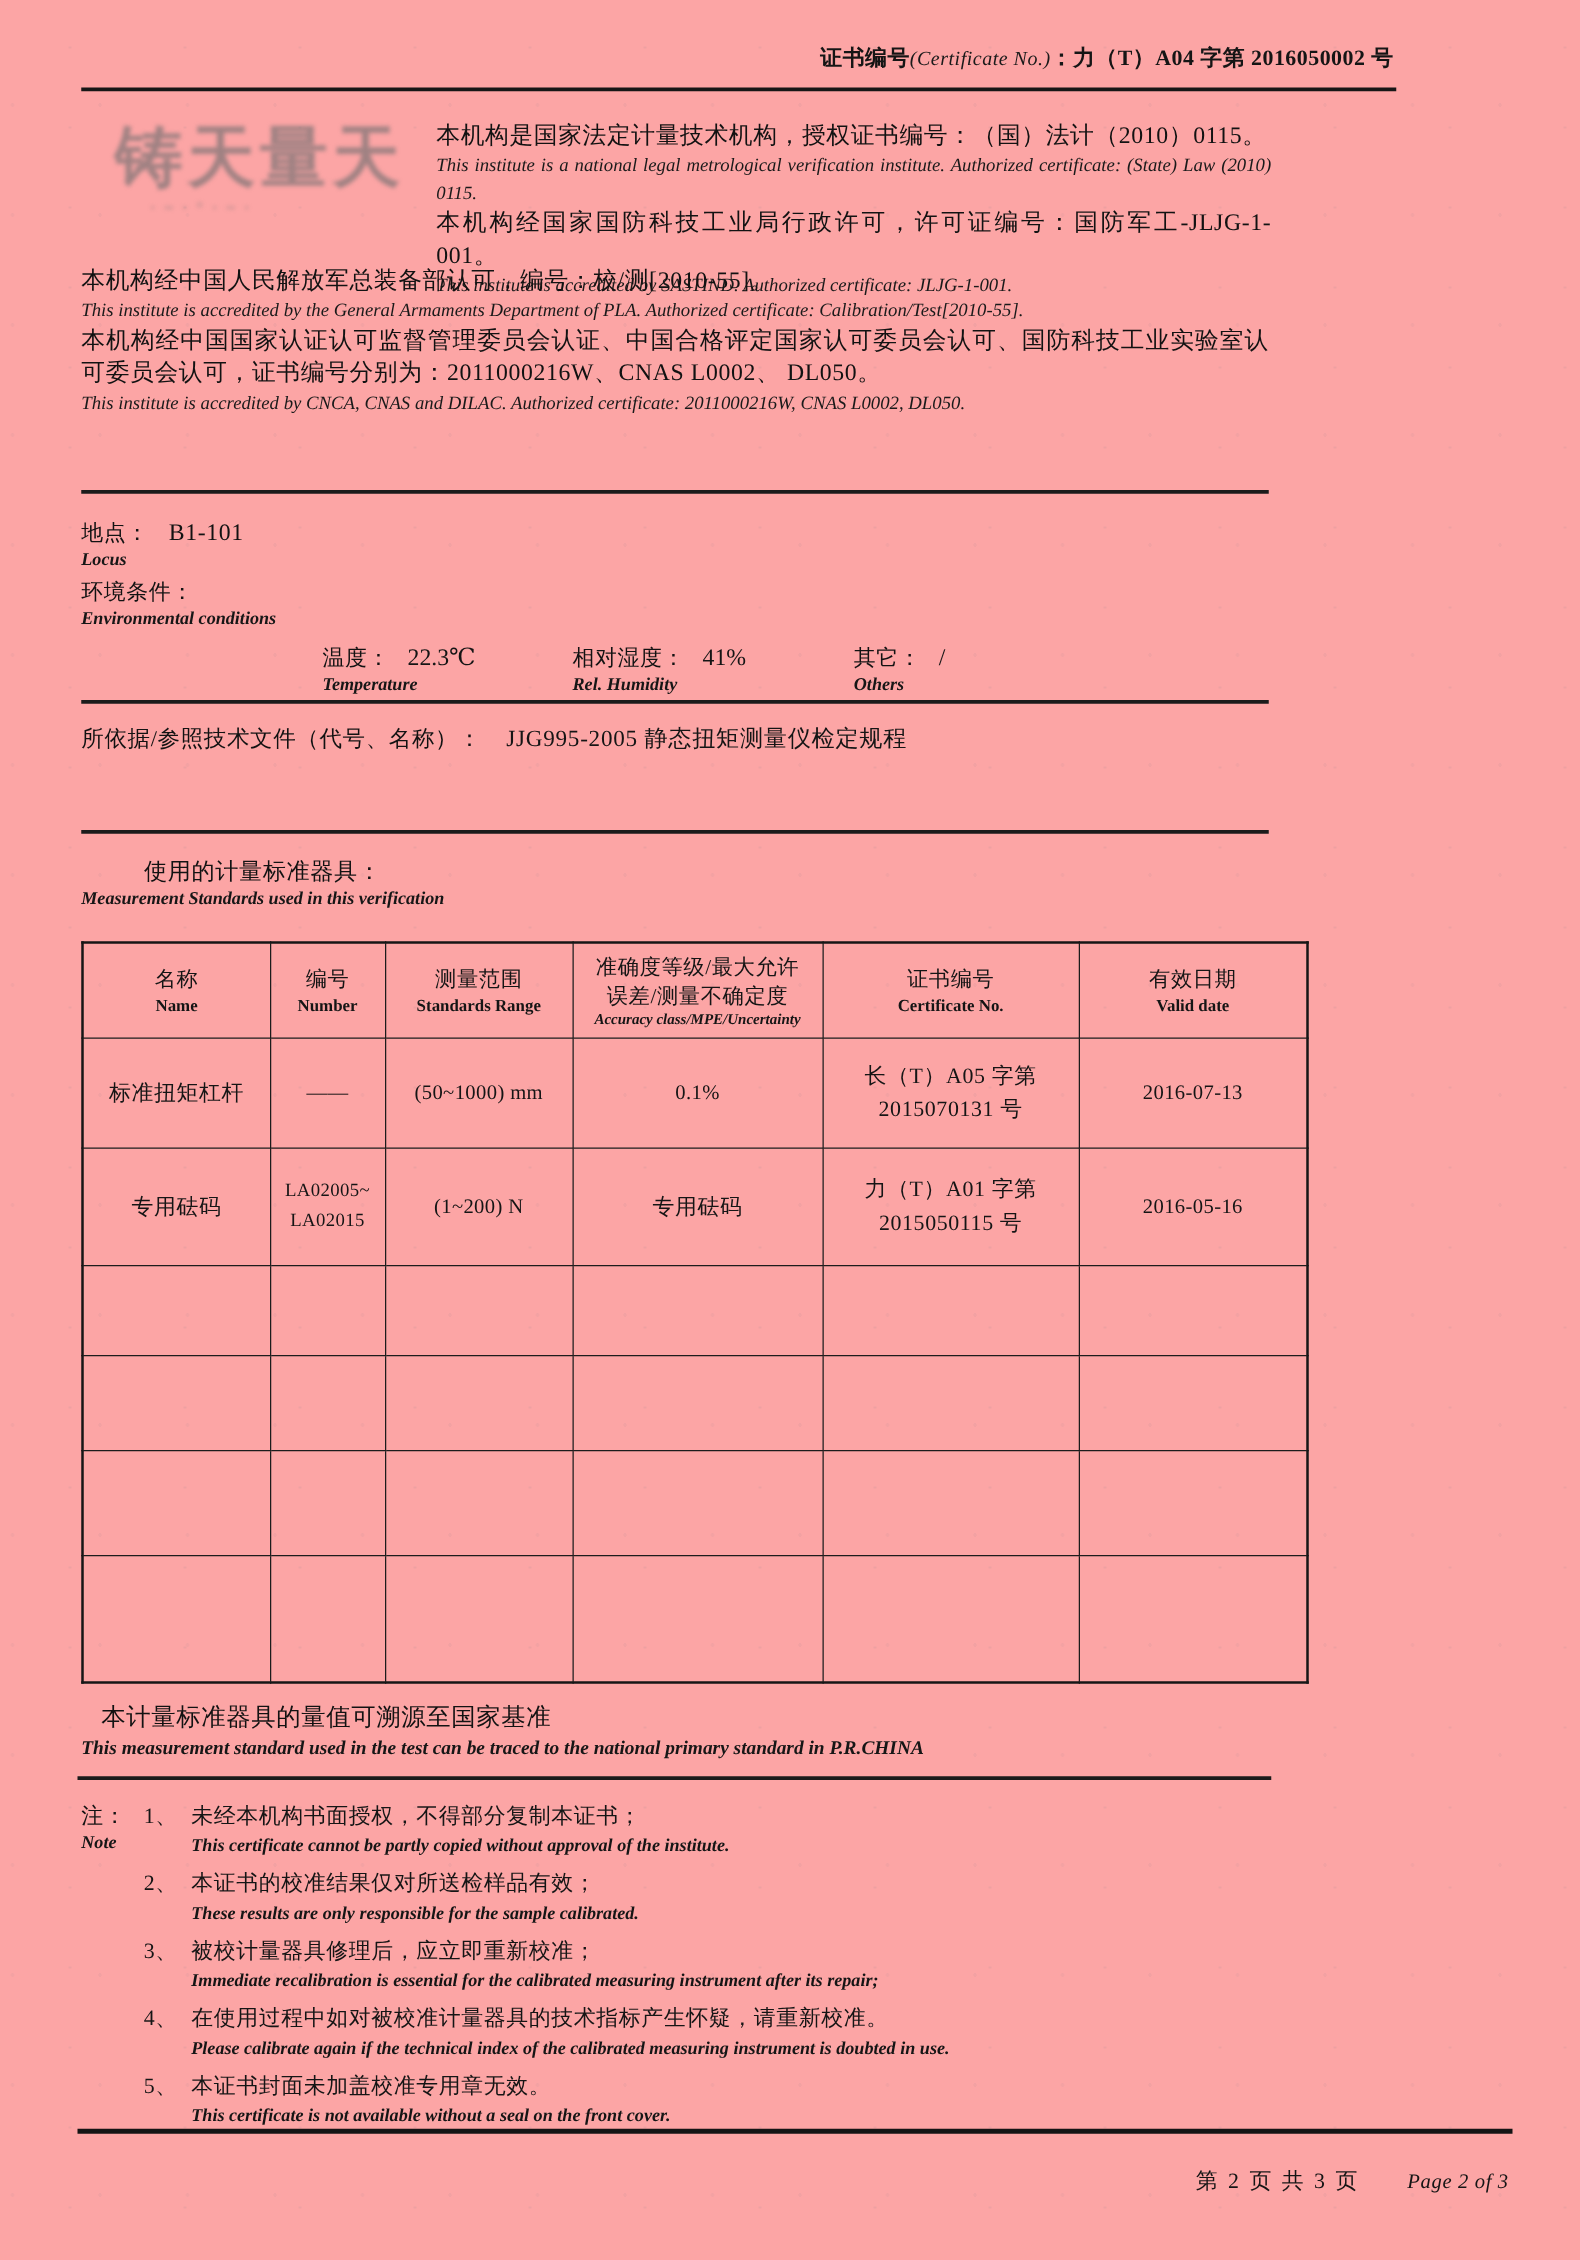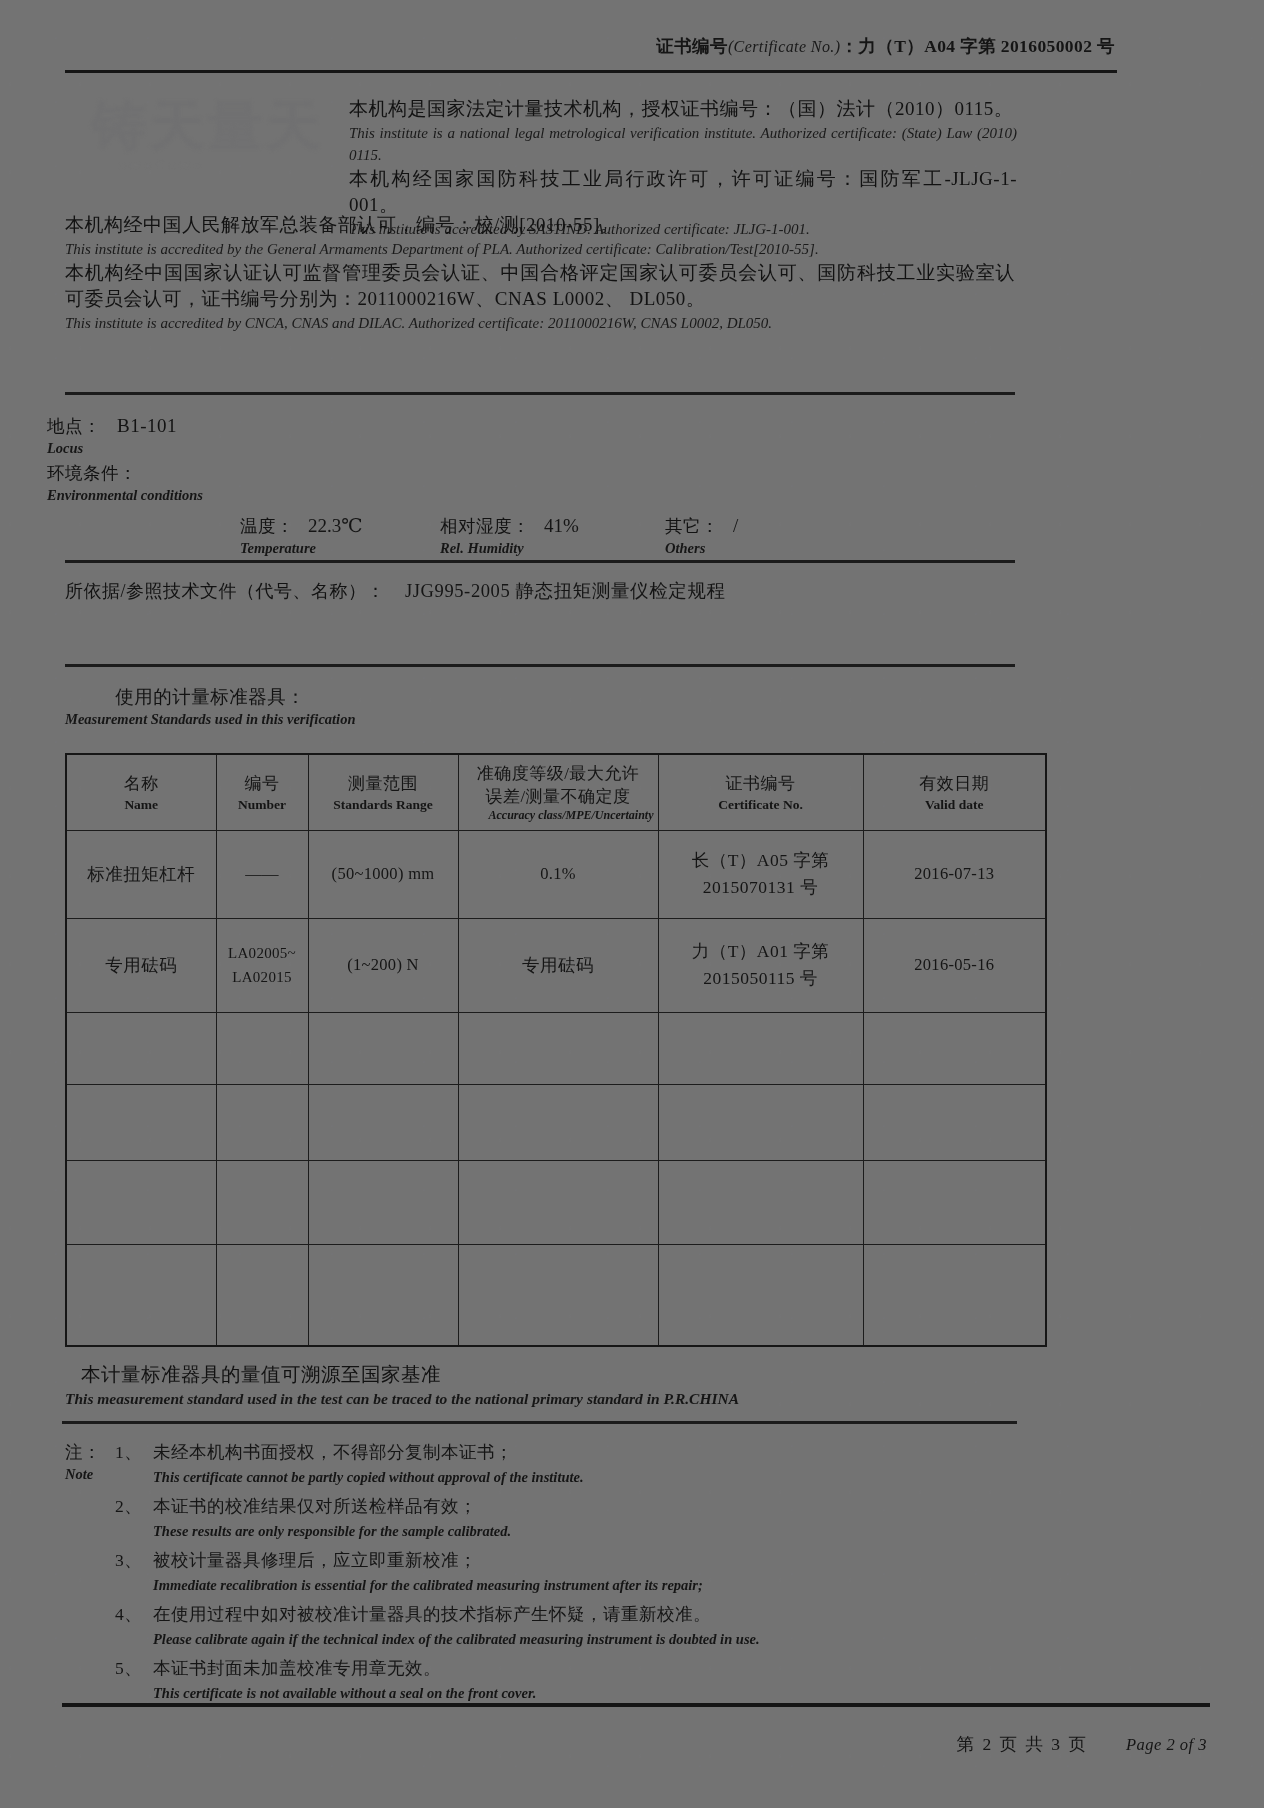--- a/index.html
+++ b/index.html
@@ -1,20 +1,20 @@
 <!DOCTYPE html>
 <html><head>
 <meta charset="utf-8">
 <style>
   html,body{margin:0;padding:0;background:#e8e8e8;}
   .page{
     position:relative;
     width:1264px;height:1808px;
     margin:0 auto;
-    background:#737373;
+    background:#fca5a5;
     color:#151515;
     font-family:"Liberation Serif","DejaVu Serif","DejaVu Sans",serif;
     overflow:hidden;
   }
   
   .page::before{
     content:"";position:absolute;inset:0;pointer-events:none;
     background-image:radial-gradient(rgba(120,120,135,.10) 1.5px, transparent 1.6px),
                      radial-gradient(rgba(120,120,135,.07) 1.2px, transparent 1.3px);
     background-size:92px 64px,70px 88px;
@@ -38,39 +38,39 @@
     filter:blur(1.6px);font-weight:bold;}
   .stamp .big{font-size:54px;line-height:52px;letter-spacing:4px;}
   .stamp .small{font-size:13px;letter-spacing:2px;margin-top:6px;margin-left:28px;color:rgba(120,120,122,.55);}
 
   
   .acc-top{top:96px;left:349px;width:668px;text-align:justify;}
   .acc-full{top:212px;left:65px;width:950px;text-align:justify;}
   .acc-top p,.acc-full p{margin:0;}
 
   
-  .locus-blk{top:414px;left:47px;width:950px;}
+  .locus-blk{top:414px;left:65px;width:950px;}
   .env-row{position:relative;height:58px;margin-top:8px;}
   .env-g{position:absolute;top:0;}
   .env-val{margin-left:14px;font-size:19px;}
 
   
   .ref-blk{top:578px;left:65px;width:980px;}
   .ref-val{margin-left:20px;font-size:18.5px;letter-spacing:.6px;}
 
   
   .std-title{top:684px;left:65px;}
   table.std{border-collapse:collapse;table-layout:fixed;}
   .std-wrap{top:753px;left:65px;}
   table.std td,table.std th{border:1.6px solid #1c1c1c;text-align:center;vertical-align:middle;
     font-weight:normal;padding:2px 4px;overflow:hidden;}
   table.std{border:2.5px solid #161616;}
   .th-cn{font-size:17px;letter-spacing:.5px;line-height:24px;}
   .th-en{font-weight:bold;font-size:13.5px;line-height:17px;}
-  .th-en-sm{font-style:italic;font-weight:bold;font-size:12px;line-height:15px;text-align:right;}
+  .th-en-sm{font-style:italic;font-weight:bold;font-size:12px;line-height:15px;}
   .td-cn{font-size:17.5px;letter-spacing:.5px;line-height:27px;}
   .td-num{font-size:16.5px;letter-spacing:.3px;line-height:26px;}
 
   
   .trace{top:1362px;left:65px;width:1000px;}
   .rule-trace{top:1421px;left:62px;width:955px;height:3px;}
 
   
   .notes{top:1440px;left:65px;width:1020px;display:flex;}
   .notes-label{width:50px;flex:none;}

